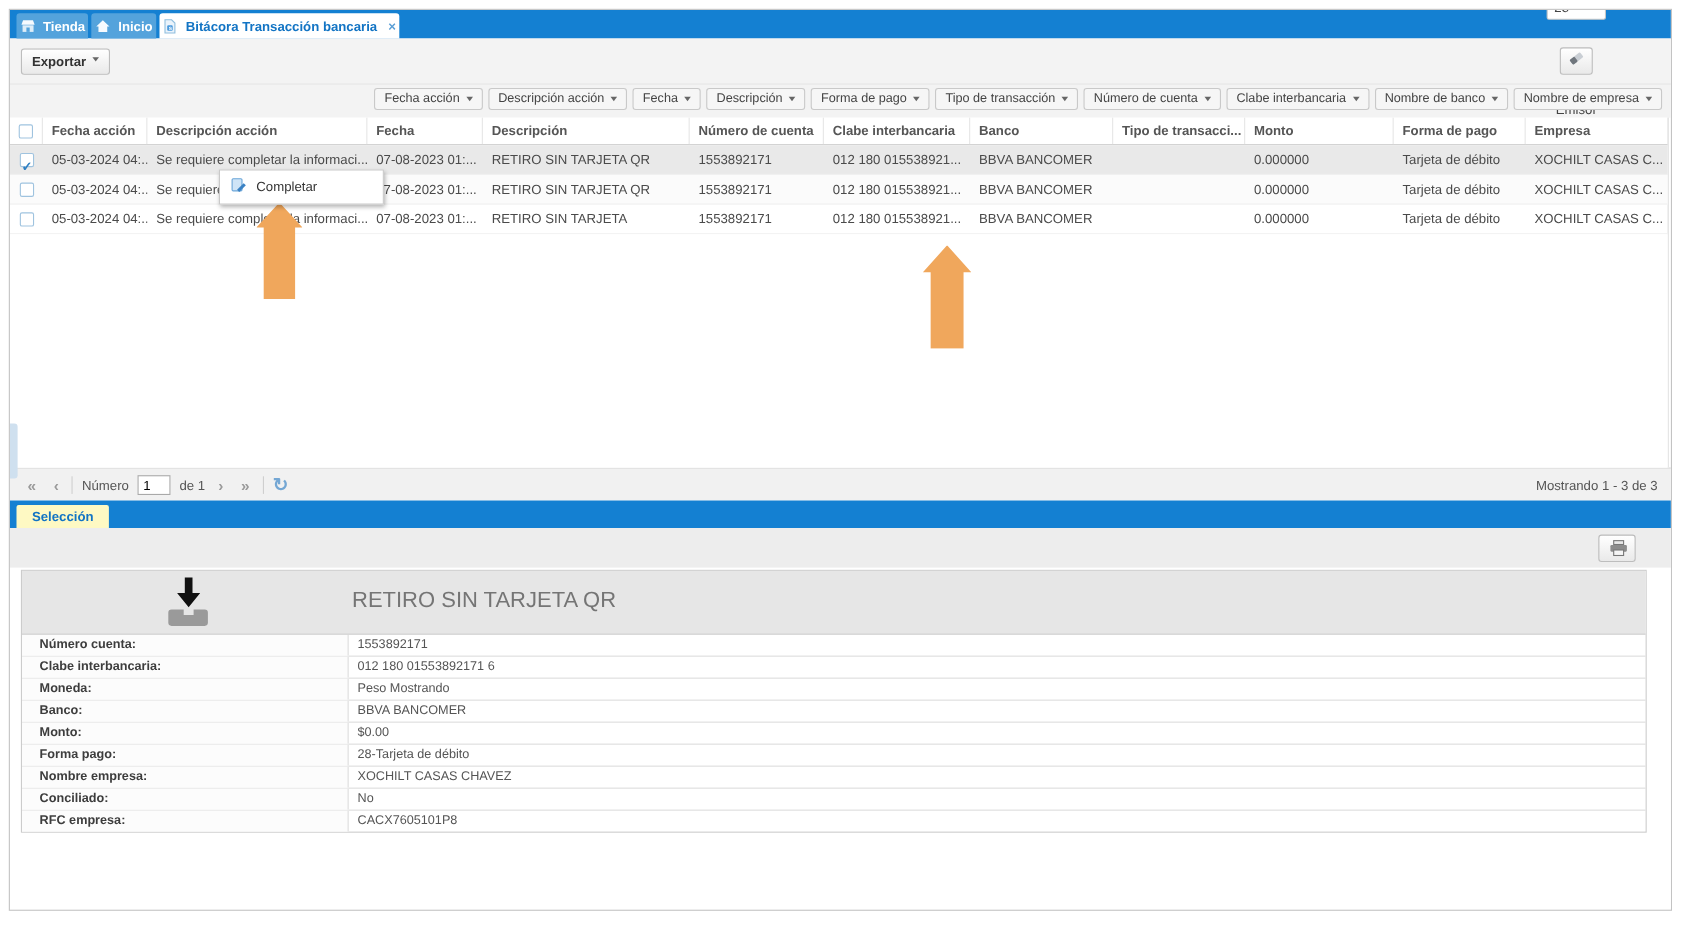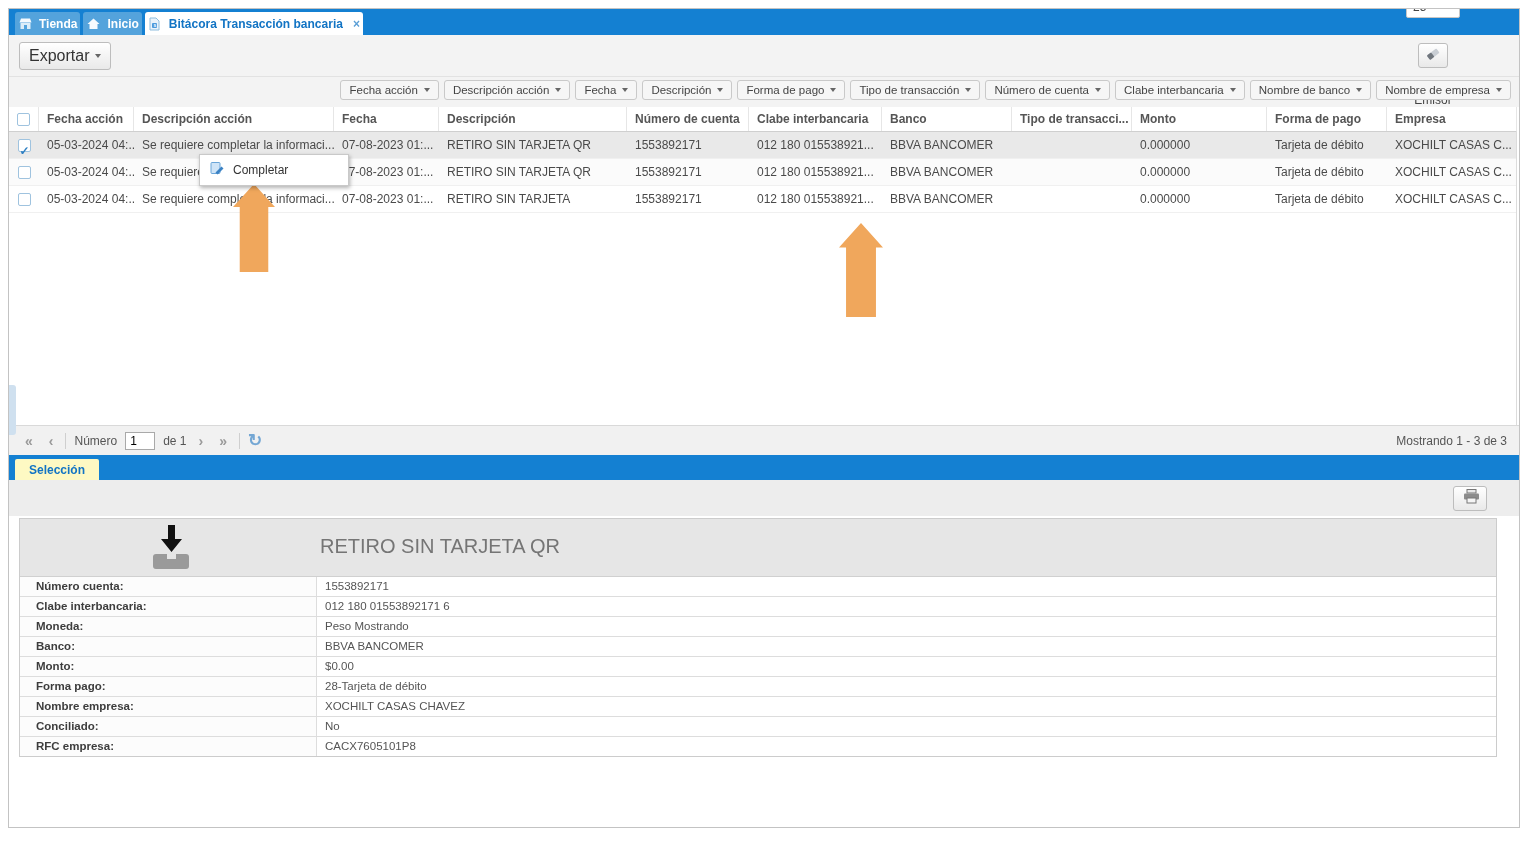--- a/index.html
+++ b/index.html
@@ -13,22 +13,22 @@
   .tabbar { height:26px; background:#1480d2; display:flex; align-items:flex-end; padding-left:6px; gap:3px; }
   .tab { height:23px; display:flex; align-items:center; gap:6px; padding:0 3px;
     background:#54a3dc; border-radius:3px 3px 0 0; color:#fff; font-weight:bold; cursor:pointer; }
   .tab.active { background:#fff; color:#1274c4; }
   .tab .ticon { width:15px; height:14px; display:inline-block; }
   .tab .close { color:#5b9fd6; font-weight:bold; font-size:12px; margin-left:4px; line-height:10px; }
 
   
   .toolbar { height:42px; background:#f3f3f3; border-bottom:1px solid #e2e2e2;
     display:flex; align-items:center; padding:0 10px; }
-  .btn { display:inline-flex; align-items:center; gap:6px; background:linear-gradient(#fff,#e9e9e9);
-    border:1px solid #bdbdbd; border-radius:3px; padding:4px 9px; color:#333; cursor:pointer; font-size:16px; }
+  .btn { display:inline-flex; align-items:flex-start; gap:6px; background:linear-gradient(#fff,#e9e9e9);
+    border:1px solid #bdbdbd; border-radius:3px; padding:4px 9px; color:#333; cursor:pointer; font-size:12px;font-weight:bold; }
   .toolbar-right { margin-left:auto; display:flex; align-items:center; gap:25px;flex-direction:column; }
   .lbl { color:#444; }
   .selectbox { background:#fff; border:1px solid #c6c6c6; border-radius:2px; height:23px;
     display:flex; align-items:center; justify-content:space-between; padding:0 6px; cursor:pointer; }
   .sel-narrow { width:54px; }
   .sel-wide { width:152px; }
   .caret { width:0; height:0; border:3px solid transparent; border-top:4px solid #666;
     display:inline-block; margin-top:3px; }
   .caret.blue { border-top-color:#2e7fc2; }
   .icon-btn { width:30px; height:25px; justify-content:center; padding:2px; }

